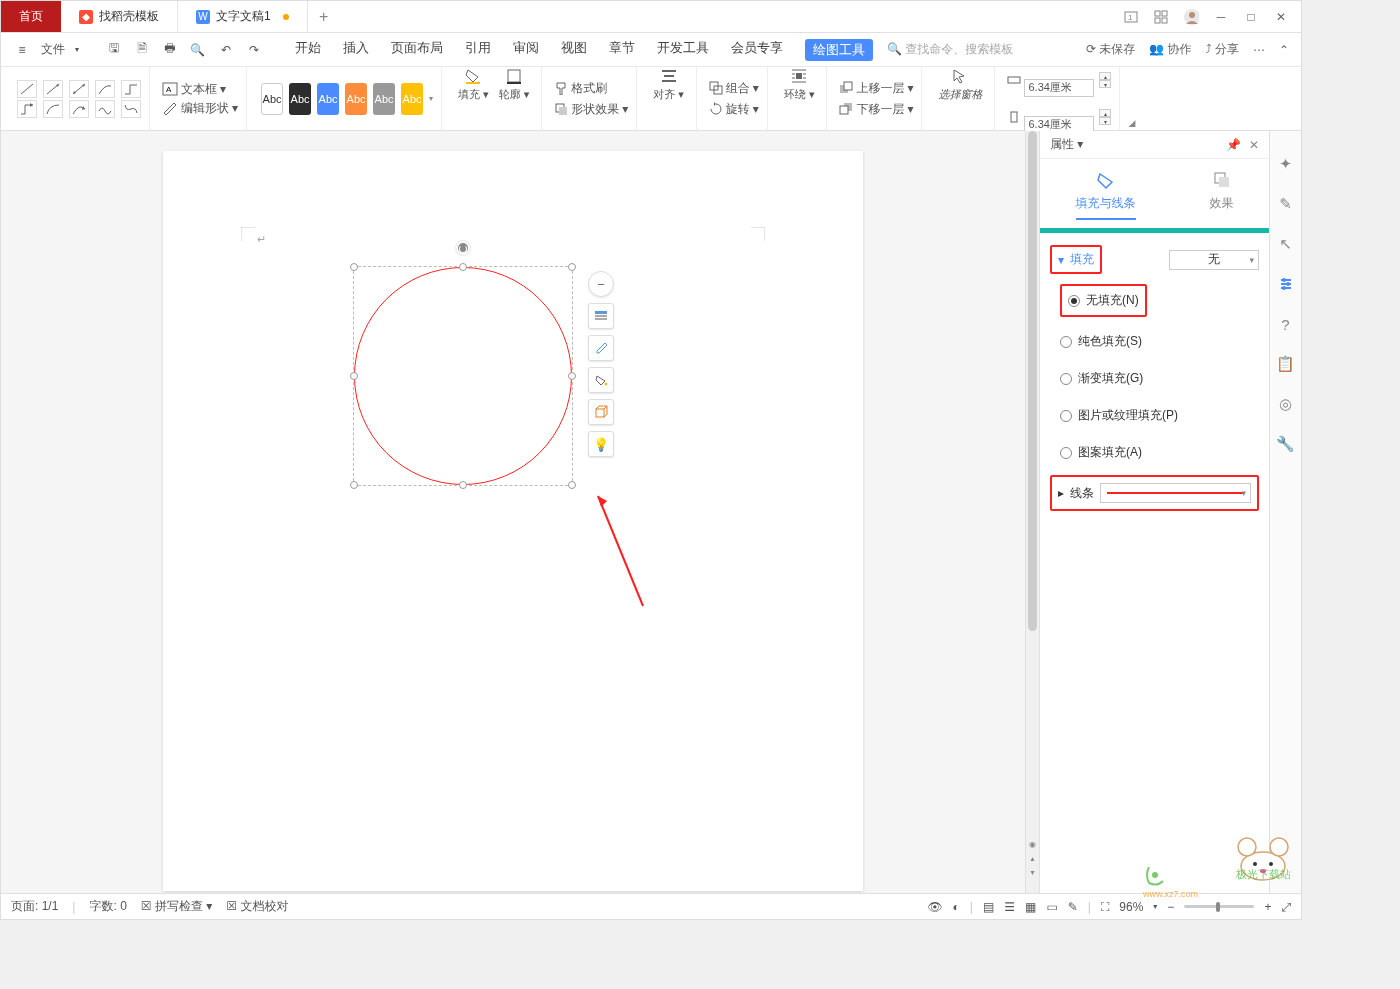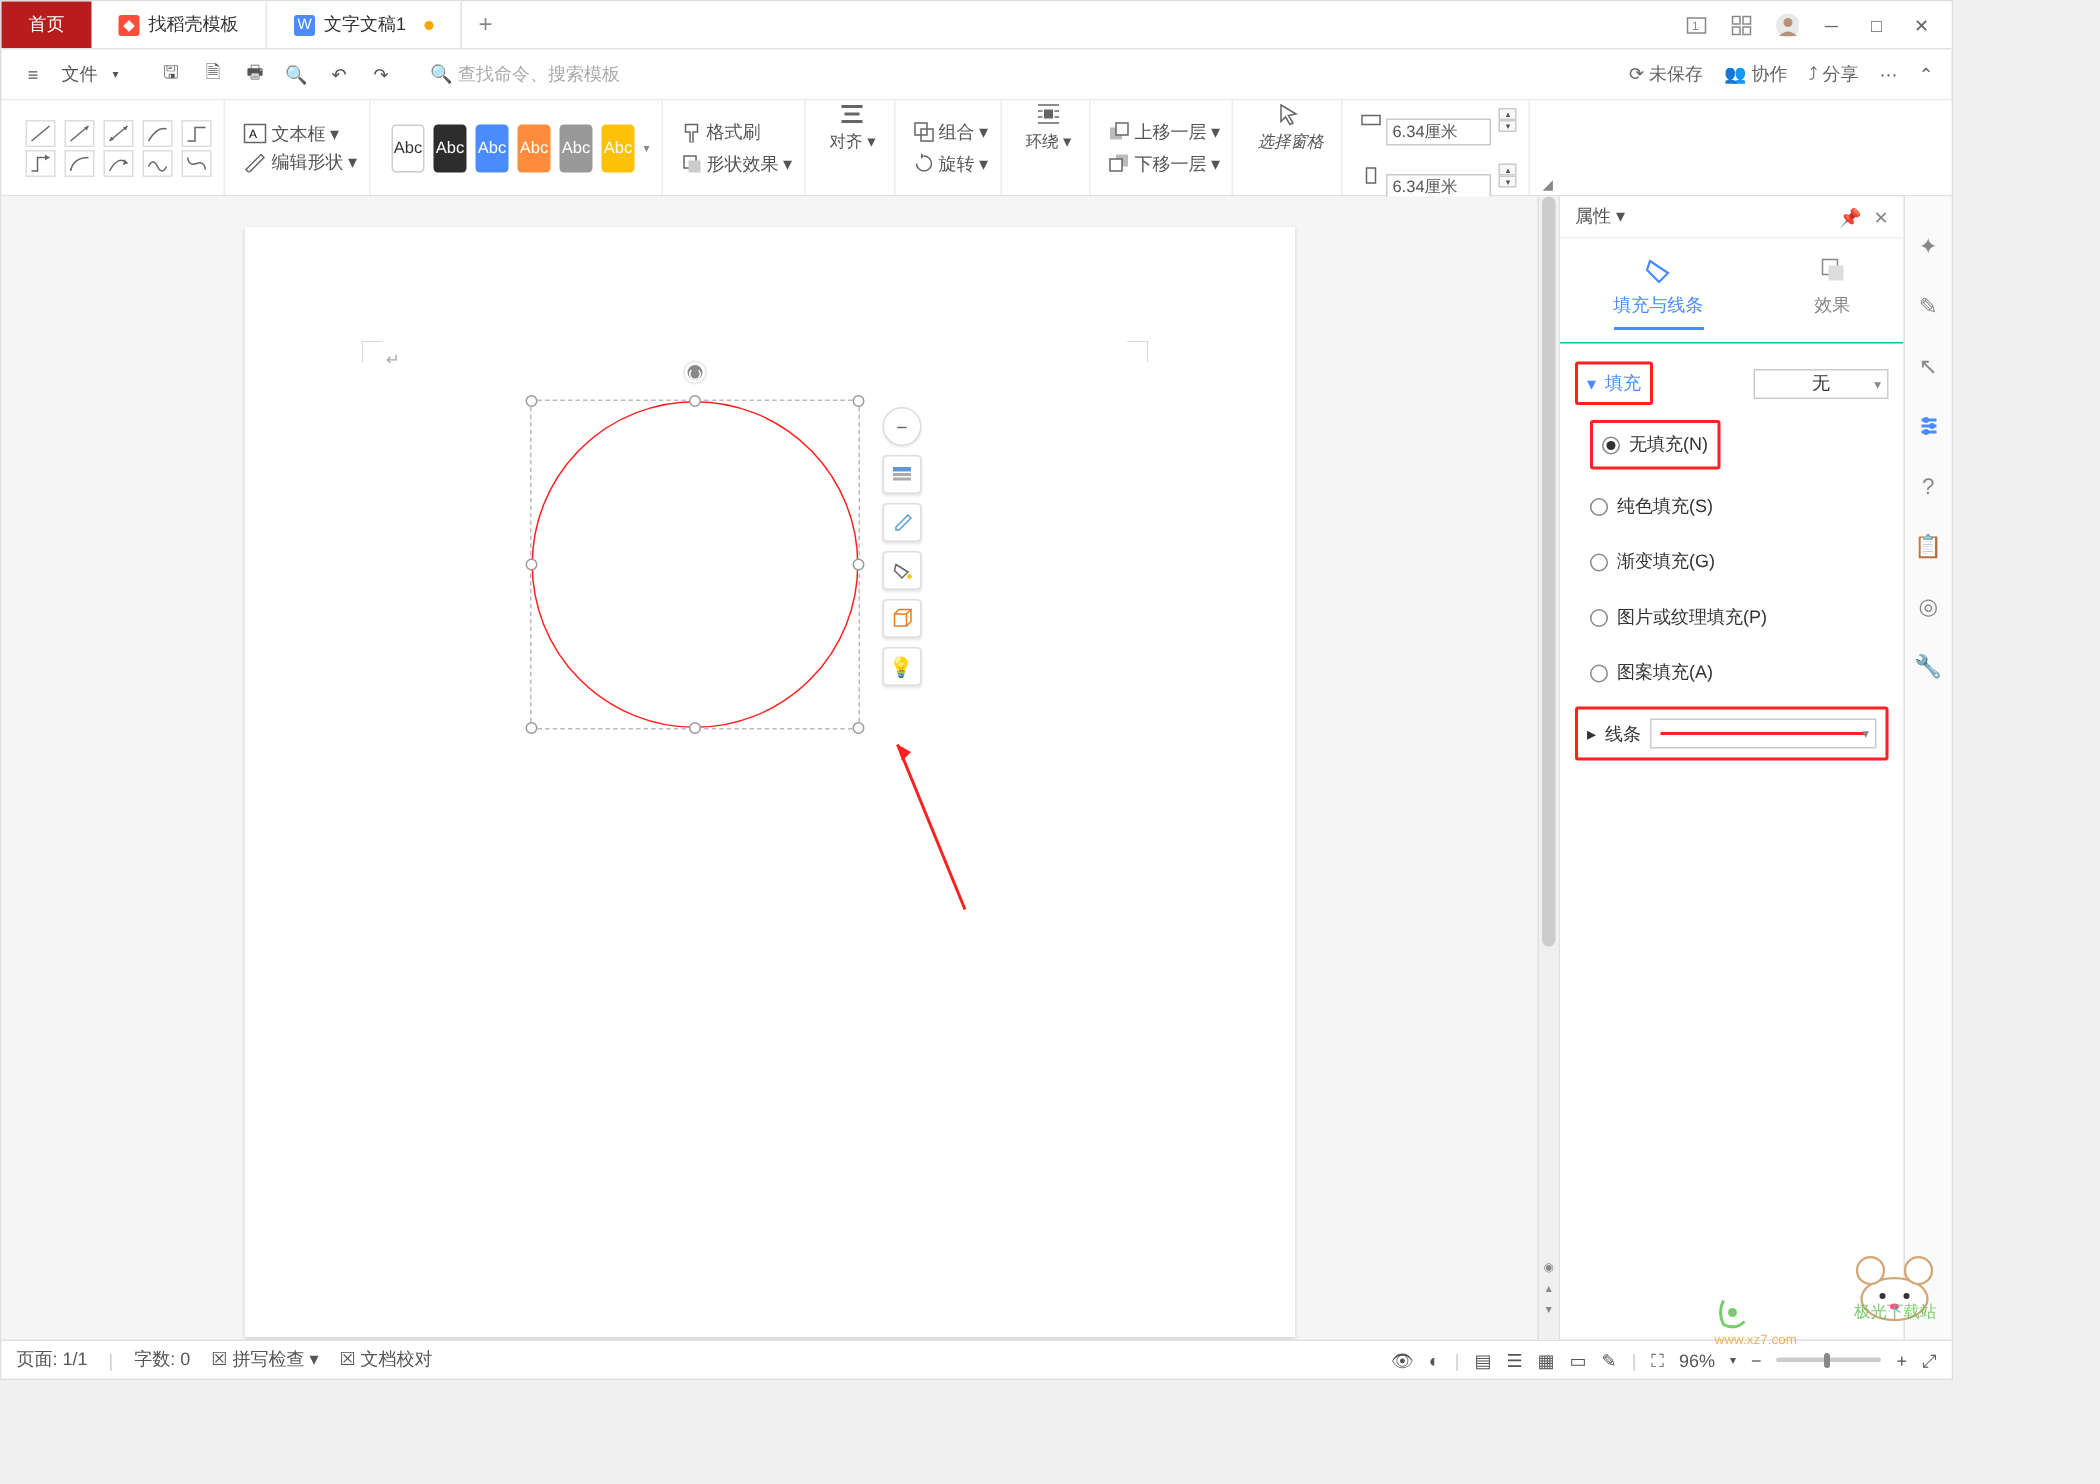--- a/index.html
+++ b/index.html
@@ -64,21 +64,21 @@
 
 
 .vscroll { width: 14px; background: #f0f0f0; border-left: 1px solid #e0e0e0; position: relative; }
 .vthumb { position:absolute; left:2px; right:2px; top:0; height:500px; background:#ccc; border-radius:6px;}
 .vbtn { position:absolute; left:0; right:0; height:14px; display:flex; align-items:center; justify-content:center; color:#888; font-size:8px;}
 
 
 .prop-panel { width: 230px; background: #fff; border-left: 1px solid #e0e0e0; display: flex; flex-direction: column; }
 .prop-header { height: 28px; display: flex; align-items: center; padding: 0 10px; font-size: 12px; color: #555; border-bottom: 1px solid #eee; justify-content:space-between;}
 .prop-header .right-icons{ display:flex; gap:8px; color:#888;}
-.prop-tabs { display: flex; justify-content: center; gap: 74px; padding: 10px 0 8px; border-bottom: 1px solid #14b8a6; }
+.prop-tabs { display: flex; justify-content: center; gap: 74px; padding: 10px 0 8px; border-bottom: 5px solid #14b8a6; }
 .prop-tab { display: flex; flex-direction: column; align-items: center; gap: 4px; font-size: 12px; cursor: pointer; padding-bottom:6px;}
 .prop-tab.active { color: #4a8cff; border-bottom: 2px solid #4a8cff; }
 .prop-tab .tab-ico { width:22px; height:22px; display:flex; align-items:center; justify-content:center; font-size:16px;}
 .prop-body { padding: 12px 10px; display:flex; flex-direction:column; gap:10px;}
 .section-row { display:flex; align-items:center; gap:6px; font-size:12px; color:#333;}
 .section-row.red-box { border: 2px solid #ff2020; padding:4px 6px; border-radius:2px;}
 .fill-select { margin-left:auto; width:90px; height:20px; border:1px solid #ccc; display:flex; align-items:center; justify-content:center; font-size:12px; background:#fff; position:relative;}
 .fill-select::after{content:'▾'; position:absolute; right:4px; color:#888; font-size:9px;}
 .radio-list { border:2px solid #ff2020; padding:4px 6px; border-radius:2px; display:flex; flex-direction:column; gap:12px; width:fit-content; margin-left:4px;}
 .radio-item { display:flex; align-items:center; gap:6px; font-size:12px; padding:4px 0; }
@@ -161,20 +161,32 @@
       <span>文件</span>
       <span style="font-size:8px;">▾</span>
       <span style="width:6px;"></span>
       <span class="ico">🖫</span>
       <span class="ico">🗎</span>
       <span class="ico">🖶</span>
       <span class="ico">🔍</span>
       <span class="ico">↶</span>
       <span class="ico">↷</span>
     </div>
+    <div class="menu-items">
+      <span class="menu-item">开始</span>
+      <span class="menu-item">插入</span>
+      <span class="menu-item">页面布局</span>
+      <span class="menu-item">引用</span>
+      <span class="menu-item">审阅</span>
+      <span class="menu-item">视图</span>
+      <span class="menu-item">章节</span>
+      <span class="menu-item">开发工具</span>
+      <span class="menu-item">会员专享</span>
+      <span class="menu-item active">绘图工具</span>
+    </div>
     <span class="search-box">🔍 <span>查找命令、搜索模板</span></span>
     <div class="menu-right">
       <span>⟳ <span>未保存</span></span>
       <span>👥 <span>协作</span></span>
       <span>⤴ <span>分享</span></span>
       <span>⋯</span>
       <span>⌃</span>
     </div>
   </div>
 
@@ -250,20 +262,36 @@
           </svg><span>编辑形状</span> ▾</span>
     </div>
     <div class="ribbon-group" style="flex-direction:row; align-items:center;">
       <div class="style-box style1">Abc</div>
       <div class="style-box style2">Abc</div>
       <div class="style-box style3">Abc</div>
       <div class="style-box style4">Abc</div>
       <div class="style-box style5">Abc</div>
       <div class="style-box style6">Abc</div>
       <span style="font-size:8px;color:#888;margin-left:2px;">▾</span>
+    </div>
+    <div class="ribbon-group" style="flex-direction:row;">
+      <div class="rb-btn">
+        <svg class="top-ico" viewBox="0 0 18 18">
+            <path d="M4 3 L14 10 L9 15 L2 8 Z" stroke="#666" fill="none"></path>
+            <rect x="2" y="15" width="14" height="2" fill="#ffc107"></rect>
+          </svg>
+        <span><span>填充</span> ▾</span>
+      </div>
+      <div class="rb-btn">
+        <svg class="top-ico" viewBox="0 0 18 18">
+            <rect x="3" y="3" width="12" height="12" stroke="#666" fill="none"></rect>
+            <rect x="2" y="15" width="14" height="2" fill="#333"></rect>
+          </svg>
+        <span><span>轮廓</span> ▾</span>
+      </div>
     </div>
     <div class="ribbon-group">
       <span class="rb-inline">
           <svg width="14" height="14">
             <path d="M3 2h8v5h-3v7h-2v-7h-3z" stroke="#666" fill="none"></path>
           </svg>
           <span>格式刷</span>
         </span>
       <span class="rb-inline"><svg width="14" height="14">
             <rect x="2" y="2" width="8" height="8" stroke="#666" fill="none"></rect>

